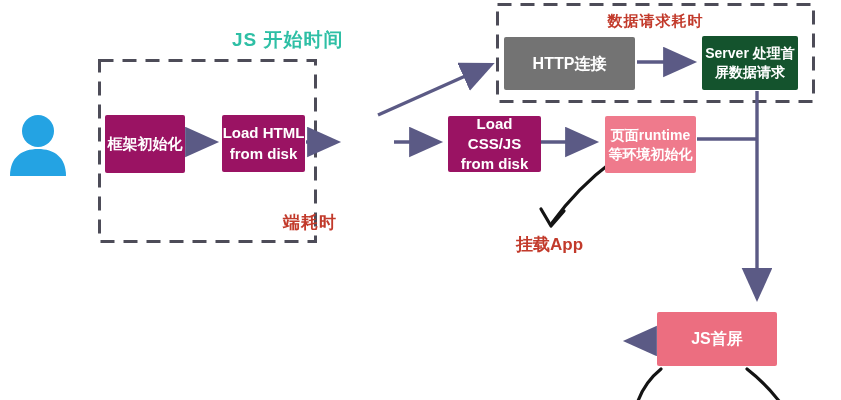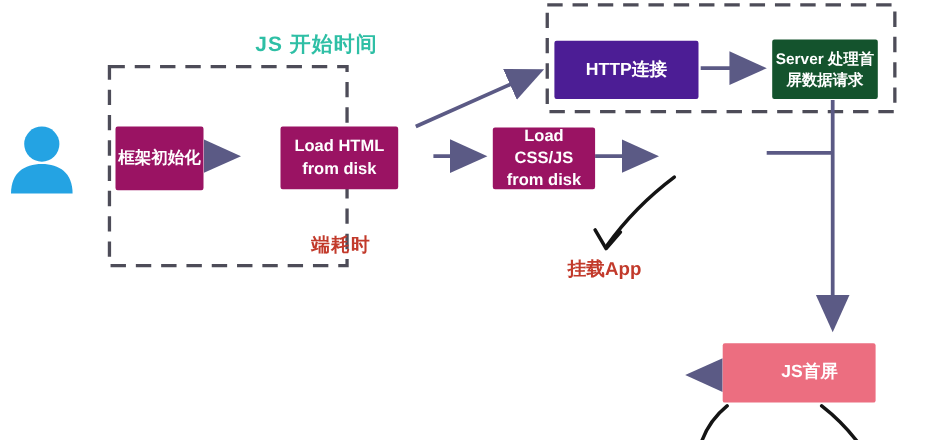--- a/index.html
+++ b/index.html
@@ -11,21 +11,21 @@
   .node{
     position:absolute;display:flex;align-items:center;justify-content:center;
     text-align:center;color:#ffffff;white-space:pre-line;border-radius:2px;
     line-height:1.35;font-weight:600;
   }
   .n-darkmagenta{background:#9a1363;}
   .n-pink{background:#f0838f;}
   .n-rose{background:#ef7a8c;}
   .n-redpink{background:#ec6e80;}
   .n-lightpink{background:#f0aeb9;color:#dc6e7a;}
-  .n-lavender{background:#4c1d95;}
+  .n-lavender{background:#737373;}
   .n-blue{background:#14532d;}
   .lbl{position:absolute;font-weight:bold;white-space:nowrap;}
   .lbl-teal{color:#2ebfa5;}
   .lbl-red{color:#c23a2b;}
 </style>
 </head>
 <body>
 
 <div class="canvas">
 
@@ -58,34 +58,37 @@
       <path d="M747,369 Q765,383 779,401"></path>
     </g>
 
     <g fill="#24a3e3">
       <circle cx="38" cy="131" r="16"></circle>
       <path d="M10,176 C10,157 22,149 38,149 C54,149 66,157 66,176 Z"></path>
     </g>
   </svg>
 
   <div class="lbl lbl-teal" style="left:232px;top:27px;font-size:19px;letter-spacing:1px;text-align:right;">JS 开始时间</div>
+  <div class="lbl lbl-red" style="left:497px;top:12px;width:317px;text-align:center;font-size:15px;letter-spacing:1px;">数据请求耗时</div>
   <div class="lbl lbl-red" style="left:242px;top:211px;font-size:17px;letter-spacing:1px;margin-left:41px;">端耗时</div>
   <div class="lbl lbl-red" style="left:516px;top:233px;font-size:17px;">挂载App</div>
 
   <div class="node n-darkmagenta" style="left:105px;top:115px;width:80px;height:58px;font-size:15px;">框架初始化</div>
 
-  <div class="node n-darkmagenta" style="left:222px;top:115px;width:107px;height:57px;font-size:15px;margin-left:33px;">Load HTML
+  <div class="node n-darkmagenta" style="left:222px;top:115px;width:83px;height:57px;font-size:15px;">Load HTML
 from disk</div>
 
 
   <div class="node n-lavender" style="left:504px;top:37px;width:131px;height:53px;font-size:16px;">HTTP连接</div>
 
   <div class="node n-blue" style="left:702px;top:36px;width:96px;height:54px;font-size:14px;">Server 处理首
 屏数据请求</div>
 
   <div class="node n-darkmagenta" style="left:448px;top:116px;width:93px;height:56px;font-size:15px;">Load CSS/JS
 from disk</div>
 
+  <div class="node n-rose" style="left:605px;top:116px;width:91px;height:57px;font-size:14px;">页面runtime
+等环境初始化</div>
 
 
-  <div class="node n-redpink" style="left:657px;top:312px;width:120px;height:54px;font-size:16px;padding-left:19px;">JS首屏</div>
+  <div class="node n-redpink" style="left:657px;top:312px;width:120px;height:54px;font-size:16px;">JS首屏</div>
 
 </div>
 
 </body></html>

